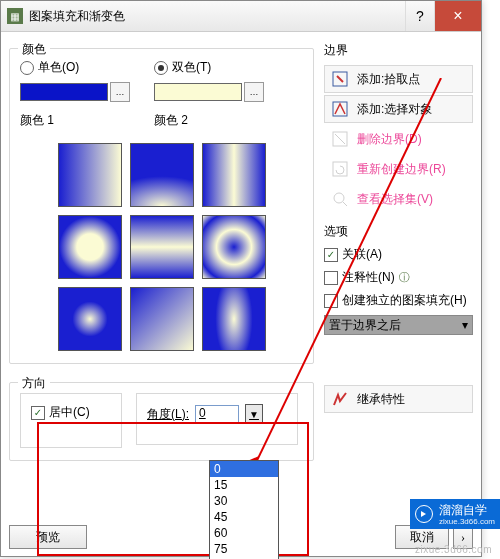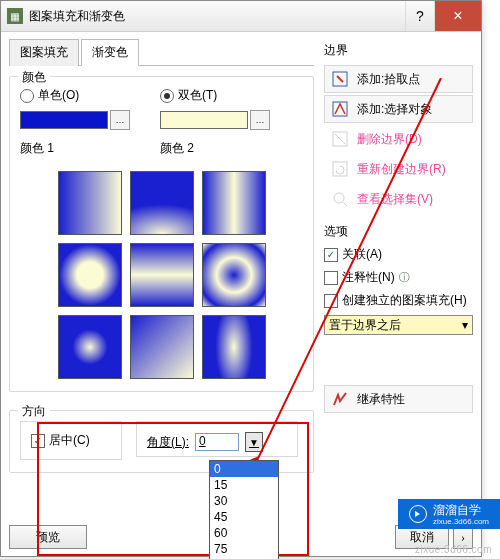--- a/index.html
+++ b/index.html
@@ -91,21 +91,21 @@
   padding: 10px 10px 12px 10px;
   position: relative;
 }
 .group-title {
   position: absolute;
   top: -8px;
   left: 8px;
   background: #fff;
   padding: 0 4px;
 }
-.color-row { display: flex; gap: 30px; }
+.color-row { display: flex; gap: 24px; }
 .radio-line { display: flex; align-items: center; gap: 4px; margin-bottom: 6px; }
 .radio-dot {
   width: 12px; height: 12px; border: 1px solid #666; border-radius: 50%;
   display: inline-flex; align-items: center; justify-content: center;
 }
 .radio-dot.checked::after {
   content: ""; width: 6px; height: 6px; background: #333; border-radius: 50%;
 }
 .swatch-line { display: flex; align-items: center; gap: 2px; }
 .swatch {
@@ -142,21 +142,21 @@
 .dir-group {
   margin-top: 18px;
 }
 .dir-inner {
   display: flex;
   gap: 14px;
   align-items: flex-start;
 }
 .dir-left, .dir-right {
   border: 1px solid #d8d8d8;
-  padding: 10px 10px 4px 10px;
+  padding: 10px 10px 20px 10px;
 }
 .dir-left { width: 80px; }
 .dir-right { width: 140px; display: flex; align-items: center; gap: 6px; text-decoration: underline; }
 .cb {
   width: 12px; height: 12px; border: 1px solid #666; display: inline-flex;
   align-items: center; justify-content: center; font-size: 10px; color: #2a6e2a;
 }
 .cb.checked::after { content: "✓"; }
 .num-input {
   width: 44px; height: 18px; border: 1px solid #7a9ccc; background: #fff;
@@ -194,21 +194,21 @@
   margin-bottom: 2px;
 }
 .rbtn.boxed { border-color: #d8d8d8; background: #f7f7f7; }
 .rbtn .ico {
   width: 18px; height: 18px; display: flex; align-items: center; justify-content: center;
   font-size: 14px;
 }
 .rbtn.disabled { color: #ec4899; }
 .rbtn.disabled .ico svg { opacity: .4; }
 .select-wide {
-  width: 100%; height: 20px; border: 1px solid #888; background: #fef9c3;
+  width: 100%; height: 20px; border: 1px solid #888; background: #a3a3a3;
   display: flex; align-items: center; justify-content: space-between;
   padding: 0 4px; box-sizing: border-box;
 }
 .footer {
   position: absolute;
   left: 8px;
   bottom: 8px;
   right: 8px;
   display: flex;
   align-items: center;
@@ -237,21 +237,21 @@
   top: 40px;
   width: 350px;
   height: 430px;
   pointer-events: none;
   z-index: 41;
 }
 .brand {
   position: absolute;
   right: 0;
   bottom: 30px;
-  width: 102px;
+  width: 90px;
   height: 30px;
   background: #0a6ad6;
   color: #fff;
   display: flex;
   align-items: center;
   justify-content: center;
   gap: 6px;
   z-index: 60;
 }
 .brand .play {
@@ -284,24 +284,20 @@
     <div class="winbtns">
       <div class="winbtn help">?</div>
       <div class="winbtn close">×</div>
     </div>
   </div>
 
   <div class="body">
 
     <div class="left">
 
-      <div class="tabbar">
-        <div class="tab">图案填充</div>
-        <div class="tab active">渐变色</div>
-      </div>
 
       <div class="group">
         <div class="group-title">颜色</div>
         <div class="color-row">
           <div>
             <div class="radio-line">
               <span class="radio-dot"></span>
               <span>单色(O)</span>
             </div>
             <div class="swatch-line">

